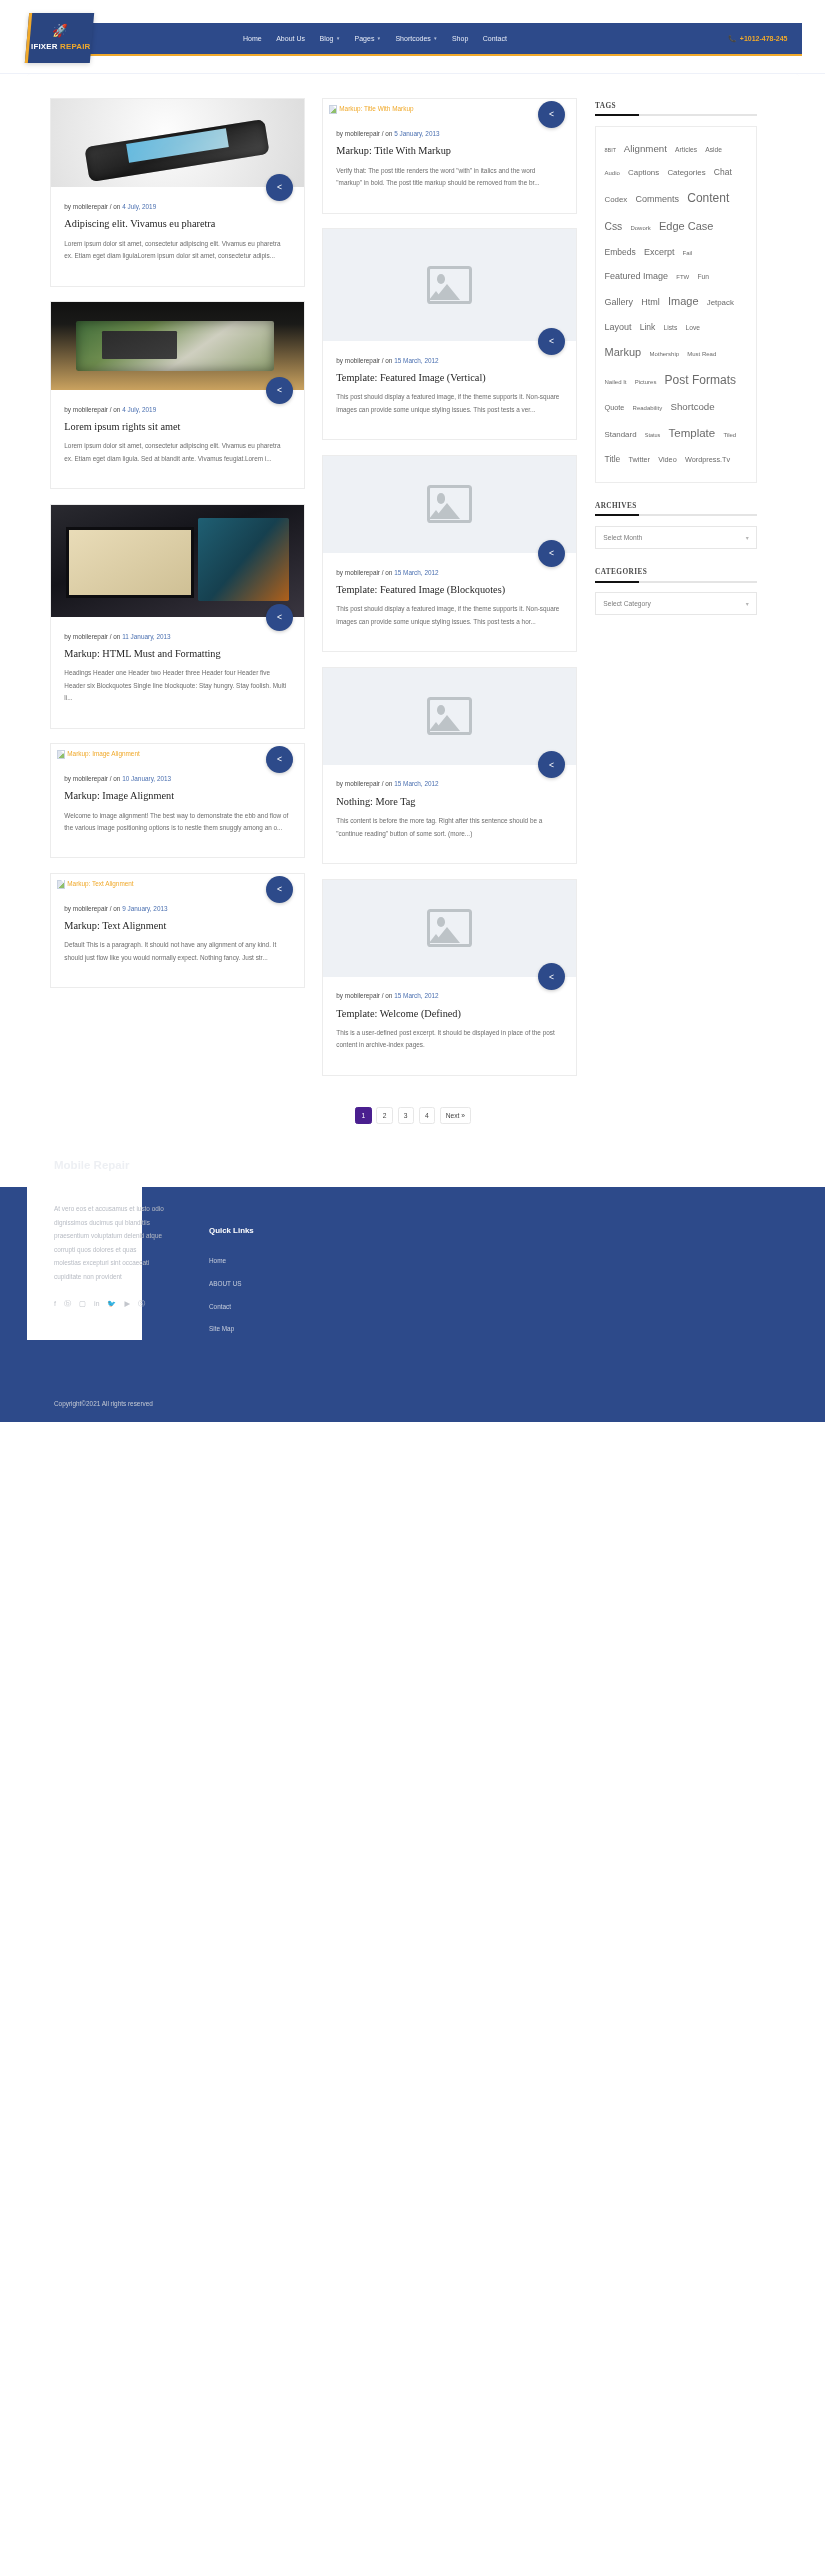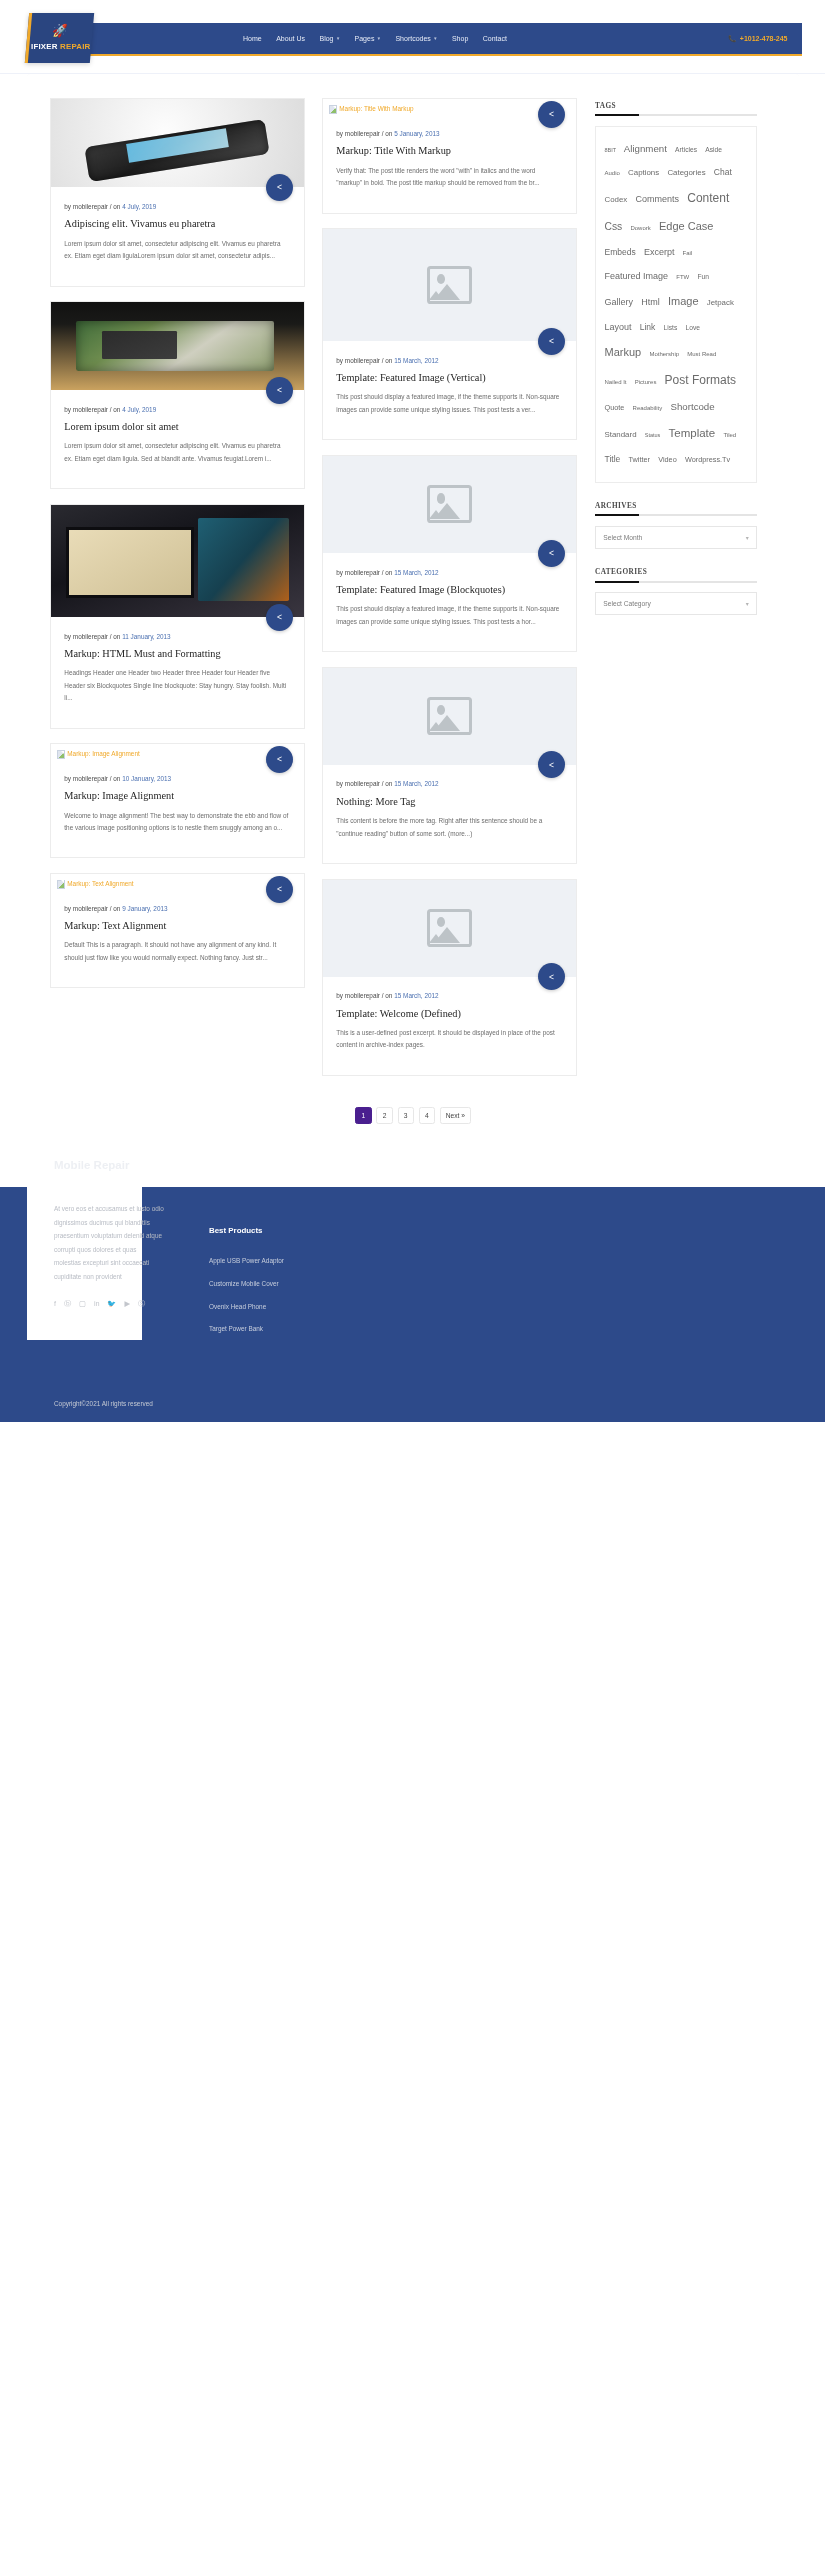--- a/index.html
+++ b/index.html
@@ -366,21 +366,21 @@
         </article>
 
         
         <article class="card">
           <div class="card-thumb">
                 <div class="thumb t2"></div>
               </div>
           <div class="card-body">
             <div class="share-btn">&lt;</div>
             <div class="meta"><span>by mobilerepair / on </span><span class="date">4 July, 2019</span></div>
-            <h2 class="card-title">Lorem ipsum dolor sit amet</h2>
+            <h2 class="card-title">Lorem ipsum rights sit amet</h2>
             <p class="card-excerpt">Lorem ipsum dolor sit amet, consectetur adipiscing elit. Vivamus eu pharetra ex. Etiam eget diam ligula. Sed at blandit ante. Vivamus feugiat.Lorem i...</p>
           </div>
         </article>
 
         
         <article class="card">
           <div class="card-thumb">
                 <div class="thumb t3"></div>
               </div>
           <div class="card-body">
@@ -557,28 +557,28 @@
         <span>f</span>
         <span>ⓑ</span>
         <span>▢</span>
         <span>in</span>
         <span>🐦</span>
         <span>▶</span>
         <span>Ⓢ</span>
       </div>
     </div>
 
-
-    <div class="fcol c3">
-      <div class="fhead">Best Products</div>
-      <a class="flink" href="#">Apple USB Power Adaptor</a>
-      <a class="flink" href="#">Customize Mobile Cover</a>
-      <a class="flink" href="#">Ovenix Head Phone</a>
-      <a class="flink" href="#">Target Power Bank</a>
+    <div class="fcol c2">
+      <div class="fhead">Quick Links</div>
+      <a class="flink" href="#">Home</a>
+      <a class="flink" href="#">ABOUT US</a>
+      <a class="flink" href="#">Contact</a>
+      <a class="flink" href="#">Site Map</a>
     </div>
+
 
 
   </div>
 
   <div class="copybar">
     <div class="copybar-inner">
       <span class="copytext">Copyright©2021 All rights reserved</span>
     </div>
   </div>
 </footer>

